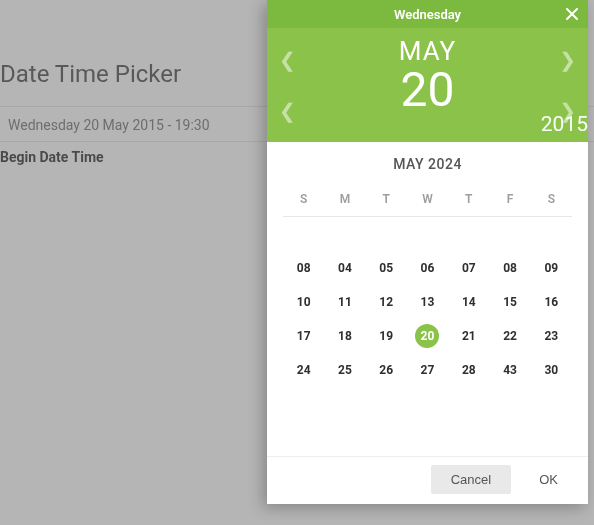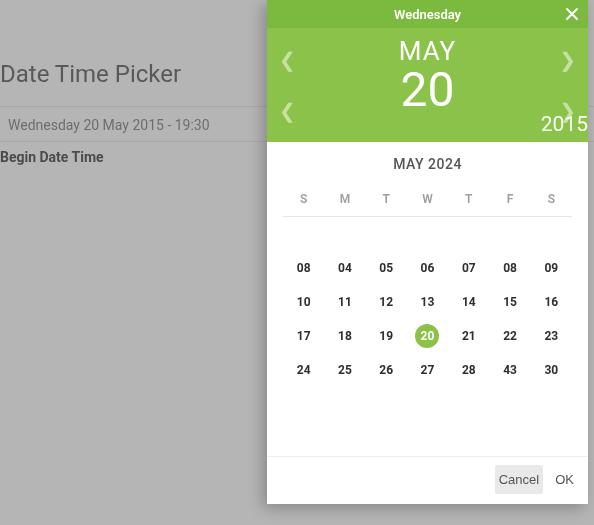--- a/index.html
+++ b/index.html
@@ -84,21 +84,21 @@
     width: 24px; height: 24px; border-radius: 50%;
     background: #8bc34a; color: #fff;
   }
   .footer {
     border-top: 1px solid #eee;
     display: flex; justify-content: flex-end; gap: 8px;
     padding: 8px 10px 10px 0;
   }
   .btn {
     font-size: 13px; color: #555; background: #e9e9e9;
-    border: none; padding: 7px 4px; border-radius: 2px;
+    border: none; padding: 7px 20px; border-radius: 2px;
     cursor: pointer;
   }
   .btn.ok { background: transparent; }
 </style>
 </head>
 <body>
 <div class="root">
 
   <div class="bg">
     <div class="title">Date Time Picker</div>

